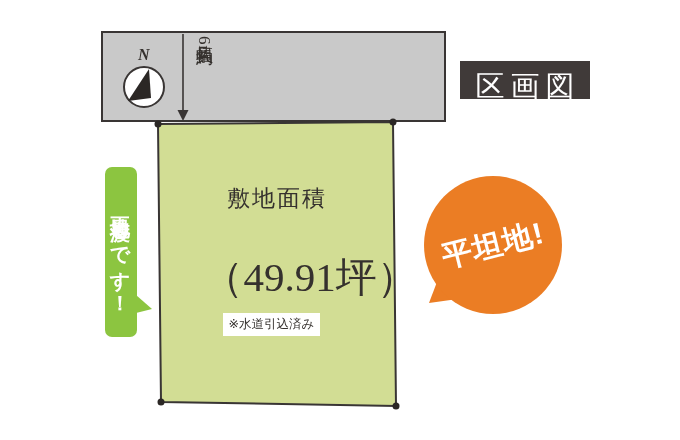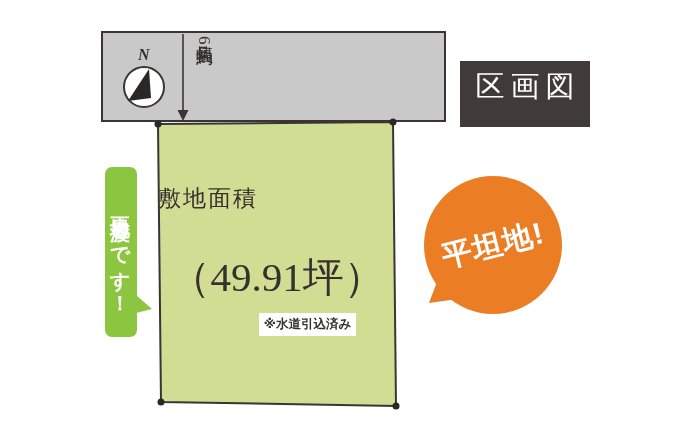--- a/index.html
+++ b/index.html
@@ -19,41 +19,41 @@
   .width-label{
     left:193px;top:33px;height:92px;
     writing-mode:vertical-rl;text-orientation:mixed;
     font-size:17px;letter-spacing:1px;color:var(--ink,#3f3b38);
   }
   .compass-n{
     left:138px;top:46px;font-size:16px;font-style:italic;font-weight:bold;
     color:var(--ink,#2b2725);
   }
   .section-title{
-    left:460px;top:61px;width:130px;height:66px;line-height:50px;
+    left:460px;top:61px;width:130px;height:38px;line-height:50px;
     background:var(--title-bg,#403a39);color:#ffffff;text-align:center;
     font-size:29px;letter-spacing:6px;text-indent:6px;font-weight:500;
   }
   .area-label{
-    left:158px;top:183px;width:238px;text-align:left;
+    left:158px;top:183px;width:238px;text-align:center;
     font-size:23px;letter-spacing:2px;color:var(--ink,#35312e);
   }
   .area-value{
     left:158px;top:206px;width:238px;text-align:center;
     font-size:49px;line-height:50px;color:var(--ink,#35312e);white-space:nowrap;
   }
   .area-value sup{font-size:0.45em;position:relative;top:-2px;left:1px;}
   .area-tsubo{
     left:158px;top:254px;width:238px;text-align:center;
-    font-size:41px;line-height:46px;color:var(--ink,#35312e);white-space:nowrap;
+    font-size:41px;line-height:46px;color:var(--ink,#35312e);white-space:nowrap;padding-left:33px;
   }
   .note-box{
     left:223px;top:313px;width:97px;height:23px;line-height:23px;
-    background:#ffffff;text-align:center;font-size:12.5px;font-weight:bold;
-    color:var(--ink,#33302d);white-space:nowrap;margin-left:36px;
+    background:#ffffff;text-align:center;font-size:12.5px;font-weight:normal;
+    color:var(--ink,#33302d);white-space:nowrap;
   }
   .ribbon-text{
     left:105px;top:167px;width:32px;height:170px;
     display:flex;align-items:center;justify-content:center;
     writing-mode:vertical-rl;text-orientation:mixed;
     font-size:20px;font-weight:bold;letter-spacing:2px;color:#ffffff;
   }
   .bubble-text{
     left:421px;top:214px;width:144px;height:62px;
     display:flex;align-items:center;justify-content:center;

